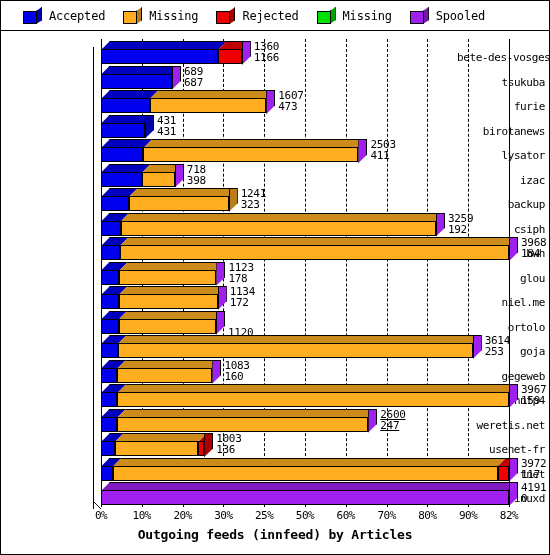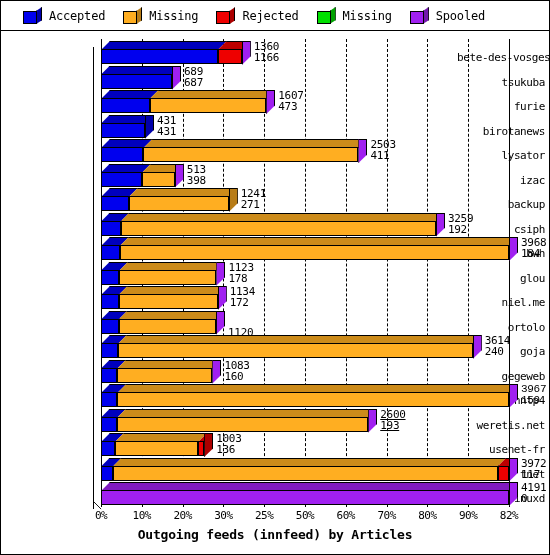--- a/index.html
+++ b/index.html
@@ -241,40 +241,40 @@
           </div>
           <div class="seg" style="left: 100px; width: 41.208px; background: rgb(0, 0, 238);"></div>
           <div class="segtop" style="left: 141.208px; top: 0px; width: 41.64px;">
             <i style="background: rgb(204, 139, 26);"></i>
           </div>
           <div class="seg" style="left: 141.208px; width: 32.64px; background: rgb(255, 174, 33);"></div>
           <div class="cap" style="left: 173.848px;">
             <i style="background: rgb(160, 32, 240);"></i>
           </div>
           <div class="vals" style="left: 185.848px; top: 0px;">
-            <span class="v1">513</span>
+            <span class="v1">718</span>
             <span class="v2">398</span>
           </div>
         </div>
         <div class="row" style="top: 157px; height: 24.5px;">
           <div class="ylabel" style="top: 10px;">backup</div>
           <div class="segtop" style="left: 100px; top: 0px; width: 36.744px;">
             <i style="background: rgb(0, 0, 190);"></i>
           </div>
           <div class="seg" style="left: 100px; width: 27.744px; background: rgb(0, 0, 238);"></div>
           <div class="segtop" style="left: 127.744px; top: 0px; width: 108.96px;">
             <i style="background: rgb(204, 139, 26);"></i>
           </div>
           <div class="seg" style="left: 127.744px; width: 99.96px; background: rgb(255, 174, 33);"></div>
           <div class="cap" style="left: 227.704px;">
             <i style="background: rgb(184, 125, 24);"></i>
           </div>
           <div class="vals" style="left: 239.704px; top: 0px;">
             <span class="v1">1241</span>
-            <span class="v2">271</span>
+            <span class="v2">323</span>
           </div>
         </div>
         <div class="row" style="top: 181.5px; height: 24.5px;">
           <div class="ylabel" style="top: 10px;">csiph</div>
           <div class="segtop" style="left: 100px; top: 0px; width: 28.584px;">
             <i style="background: rgb(0, 0, 190);"></i>
           </div>
           <div class="seg" style="left: 100px; width: 19.584px; background: rgb(0, 0, 238);"></div>
           <div class="segtop" style="left: 119.584px; top: 0px; width: 324.384px;">
             <i style="background: rgb(204, 139, 26);"></i>
@@ -368,21 +368,21 @@
           <div class="seg" style="left: 100px; width: 16.728px; background: rgb(0, 0, 238);"></div>
           <div class="segtop" style="left: 116.728px; top: 0px; width: 363.96px;">
             <i style="background: rgb(204, 139, 26);"></i>
           </div>
           <div class="seg" style="left: 116.728px; width: 354.96px; background: rgb(255, 174, 33);"></div>
           <div class="cap" style="left: 471.688px;">
             <i style="background: rgb(160, 32, 240);"></i>
           </div>
           <div class="vals" style="left: 483.688px; top: 0px;">
             <span class="v1">3614</span>
-            <span class="v2">240</span>
+            <span class="v2">253</span>
           </div>
         </div>
         <div class="row" style="top: 328.5px; height: 24.5px;">
           <div class="ylabel" style="top: 10px;">gegeweb</div>
           <div class="segtop" style="left: 100px; top: 0px; width: 25.32px;">
             <i style="background: rgb(0, 0, 190);"></i>
           </div>
           <div class="seg" style="left: 100px; width: 16.32px; background: rgb(0, 0, 238);"></div>
           <div class="segtop" style="left: 116.32px; top: 0px; width: 104.064px;">
             <i style="background: rgb(204, 139, 26);"></i>
@@ -402,41 +402,41 @@
             <i style="background: rgb(0, 0, 190);"></i>
           </div>
           <div class="seg" style="left: 100px; width: 16.32px; background: rgb(0, 0, 238);"></div>
           <div class="segtop" style="left: 116.32px; top: 0px; width: 400.68px;">
             <i style="background: rgb(204, 139, 26);"></i>
           </div>
           <div class="seg" style="left: 116.32px; width: 391.68px; background: rgb(255, 174, 33);"></div>
           <div class="cap" style="left: 508px;">
             <i style="background: rgb(160, 32, 240);"></i>
           </div>
-          <div class="vals" style="left: 520px; top: 0px; font-family: Liberation Mono, monospace;">
+          <div class="vals" style="left: 520px; top: 0px;">
             <span class="v1">3967</span>
             <span class="v2">159</span>
           </div>
         </div>
         <div class="row" style="top: 377.5px; height: 24.5px;">
           <div class="ylabel" style="top: 10px;">weretis.net</div>
           <div class="segtop" style="left: 100px; top: 0px; width: 25.32px;">
             <i style="background: rgb(0, 0, 190);"></i>
           </div>
           <div class="seg" style="left: 100px; width: 16.32px; background: rgb(0, 0, 238);"></div>
           <div class="segtop" style="left: 116.32px; top: 0px; width: 259.92px;">
             <i style="background: rgb(204, 139, 26);"></i>
           </div>
           <div class="seg" style="left: 116.32px; width: 250.92px; background: rgb(255, 174, 33);"></div>
           <div class="cap" style="left: 367.24px;">
             <i style="background: rgb(160, 32, 240);"></i>
           </div>
           <div class="vals" style="left: 379.24px; top: 0px; text-decoration: underline;">
             <span class="v1">2600</span>
-            <span class="v2">193</span>
+            <span class="v2">247</span>
           </div>
         </div>
         <div class="row" style="top: 402px; height: 24.5px;">
           <div class="ylabel" style="top: 10px;">usenet-fr</div>
           <div class="segtop" style="left: 100px; top: 0px; width: 22.872px;">
             <i style="background: rgb(0, 0, 190);"></i>
           </div>
           <div class="seg" style="left: 100px; width: 13.872px; background: rgb(0, 0, 238);"></div>
           <div class="segtop" style="left: 113.872px; top: 0px; width: 92.232px;">
             <i style="background: rgb(204, 139, 26);"></i>

